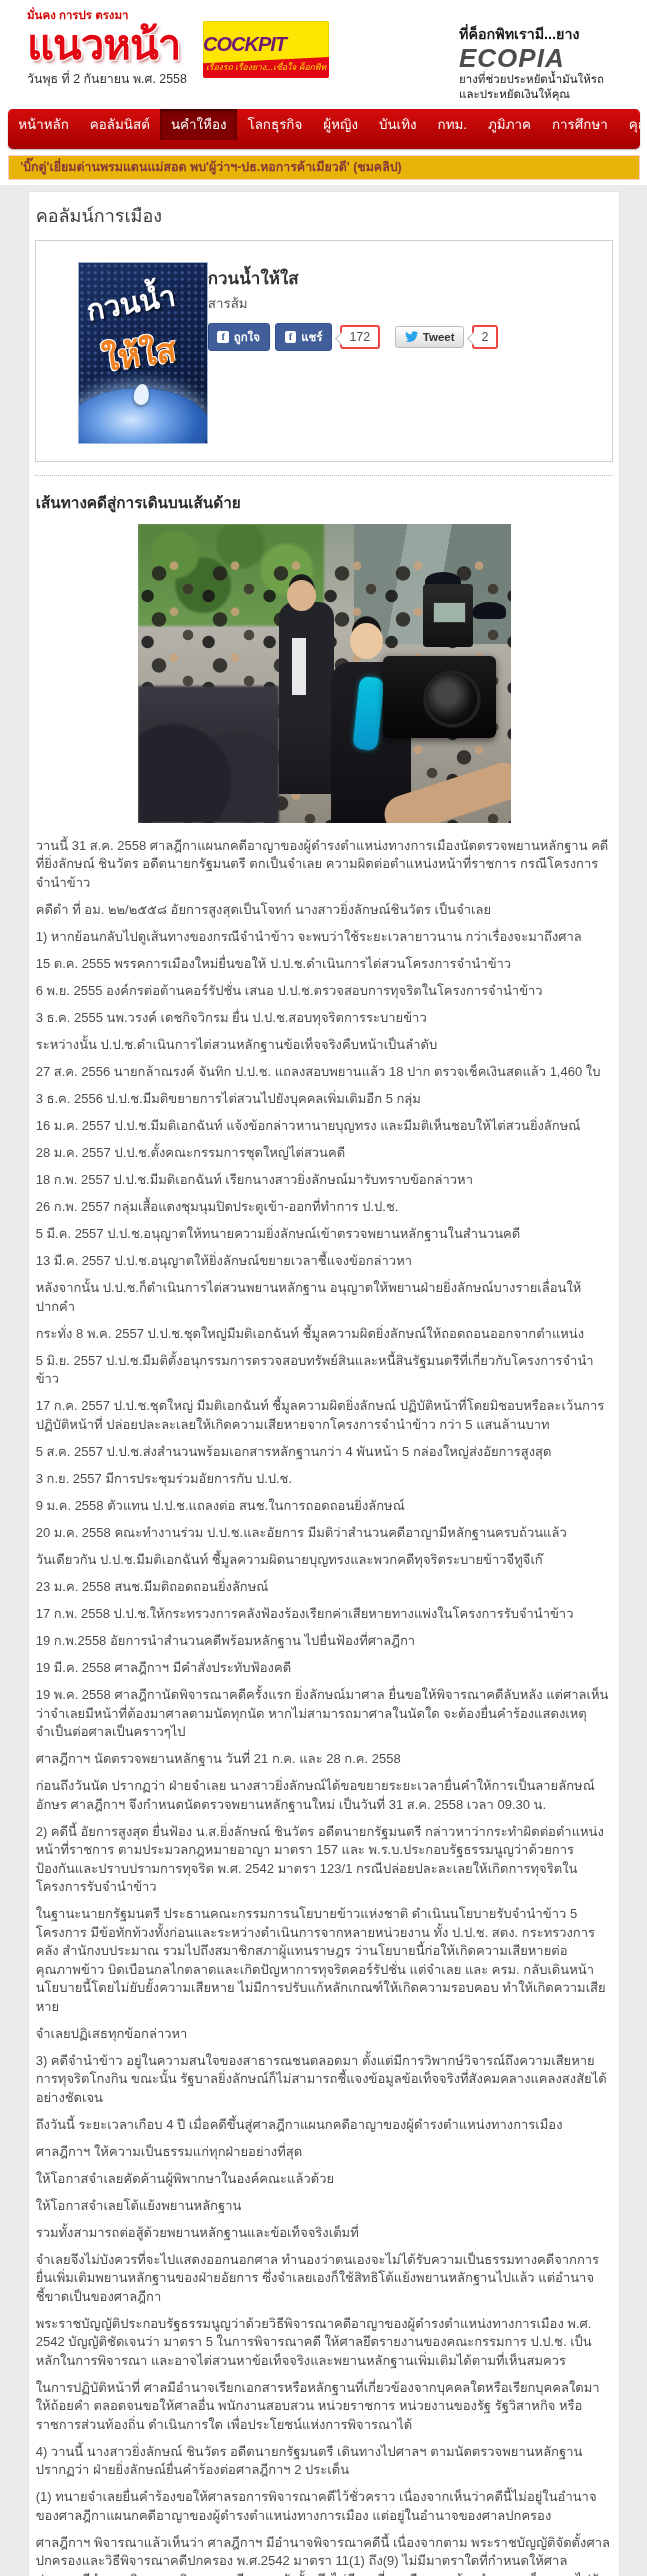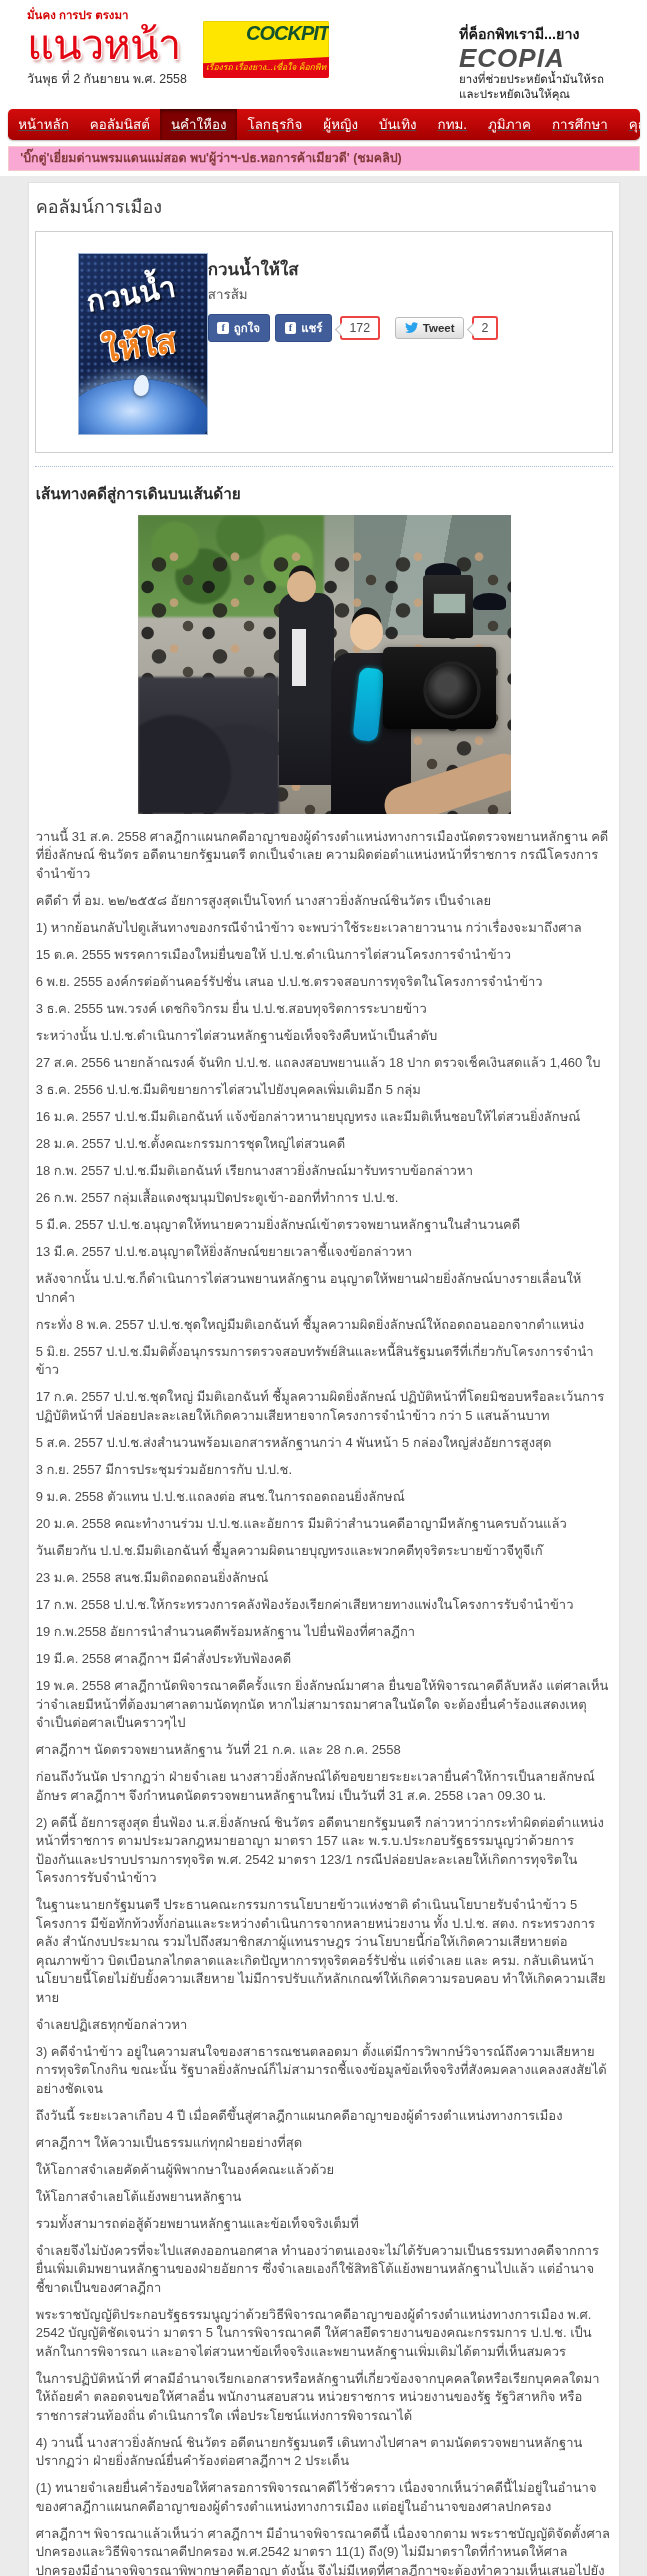--- a/index.html
+++ b/index.html
@@ -7,53 +7,53 @@
   body {
     height:2576px; overflow:hidden; background:#fff;
     font-family:"Liberation Sans","DejaVu Sans",sans-serif;
     color:#4d4d4d;
   }
   
   .masthead { position:relative; height:107px; background:#fff; }
   .brand { position:absolute; left:27px; top:5.7px; width:182px; }
   .brand-tagline { color:#d50000; font-size:11.5px; font-weight:bold; }
   .brand-logo {
-    font-size:42px; font-weight:normal; line-height:1.0; color:#e30613; letter-spacing:-1px;
+    font-size:42px; font-weight:bold; line-height:1.0; color:#e30613; letter-spacing:-1px;
     text-shadow:-1px -1px 0 #fff,1px -1px 0 #fff,-1px 1px 0 #fff,1px 1px 0 #fff,1.9px 2.9px 2.9px rgba(150,0,0,.45);
   }
   .brand-date { font-size:12.4px; color:#333; margin-top:3.8px; }
   .ad-cockpit {
     position:absolute; left:203px; top:21px; width:126px; height:57px;
     background:#ffe600; border-radius:1.9px; overflow:hidden; box-shadow:0 0 0 1px #e8d200 inset;
   }
   .ad-cockpit .cp-brand {
-    display:block; text-align:right; font-weight:bold; font-size:20px; letter-spacing:-1px;
-    color:#14532d; padding-top:1px; font-style:italic;
+    display:block; text-align:left; font-weight:bold; font-size:20px; letter-spacing:-1px;
+    color:#701a75; padding-top:12px; font-style:italic;
   }
   .ad-cockpit .cp-strip {
     position:absolute; left:0; right:0; bottom:0; height:21px; background:#e30613;
     color:#ffe600; font-size:8.6px; font-style:italic; text-align:center; line-height:21px;
     clip-path:polygon(0 30%,100% 0,100% 100%,0 100%);
   }
   .ad-ecopia { position:absolute; left:459px; top:23px; width:188px; overflow:hidden; }
   .eco-line1 { font-size:14.3px; font-weight:bold; color:#1a1a1a; }
   .eco-brand { font-size:26px; font-weight:bold; font-style:italic; letter-spacing:1px; line-height:1.05; white-space:nowrap; }
   .eco-line3, .eco-line4 { font-size:11.5px; color:#222; line-height:1.3; white-space:nowrap; }
   
   .navbar {
-    margin:1.9px 7.7px 0; height:31px; border-radius:4.8px; display:flex; align-items:flex-start;
-    background:linear-gradient(#d40c0c,#a50000); box-shadow:0 1px 1.9px rgba(0,0,0,.3); overflow:hidden;text-decoration:underline;
+    margin:1.9px 7.7px 0; height:40px; border-radius:4.8px; display:flex; align-items:flex-start;
+    background:linear-gradient(#d40c0c,#a50000); box-shadow:0 1px 1.9px rgba(0,0,0,.3); overflow:hidden;
   }
   .nav-item {
     color:#fff; font-size:13.4px; line-height:31px; padding:0 10.5px; white-space:nowrap; cursor:pointer;
   }
   .nav-item.active { background:#7e0000; box-shadow:inset 0 1.9px 3.8px rgba(0,0,0,.45); }
   
   .ticker {
-    margin:5.7px 7.7px 0; height:25px; background:#f9a8d4; border:1px solid #f3caca;
+    margin:5.7px 7.7px 0; height:25px; background:#eab308; border:1px solid #f3caca;
     color:#823a3a; font-size:12.4px; font-weight:bold; line-height:23px; padding:0 11.5px;
     white-space:nowrap; overflow:hidden;
   }
   
   .main-section { background:#ebebeb; margin-top:5.7px; padding:5.7px 28px 0; min-height:2396px; }
   .content { background:#fff; border:1px solid #e2e2e2; padding:3.8px 2.9px 25px; min-height:2387px; }
   .section-title { font-size:18px; color:#3c3c3c; padding:5.7px 3.8px 9.6px; }
   
   .article-card { border:1px solid #cfcfcf; margin:0 2.9px; padding:21px 0 15.3px 42px; height:222px; background:#fff; }
   .thumb {

